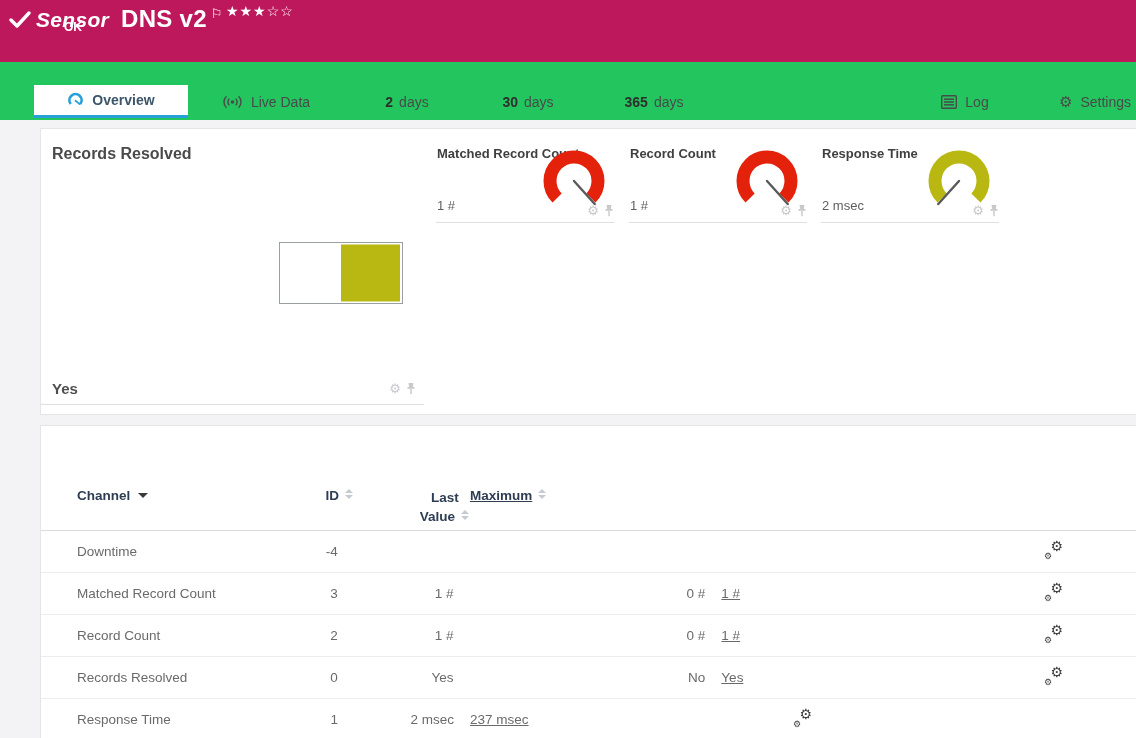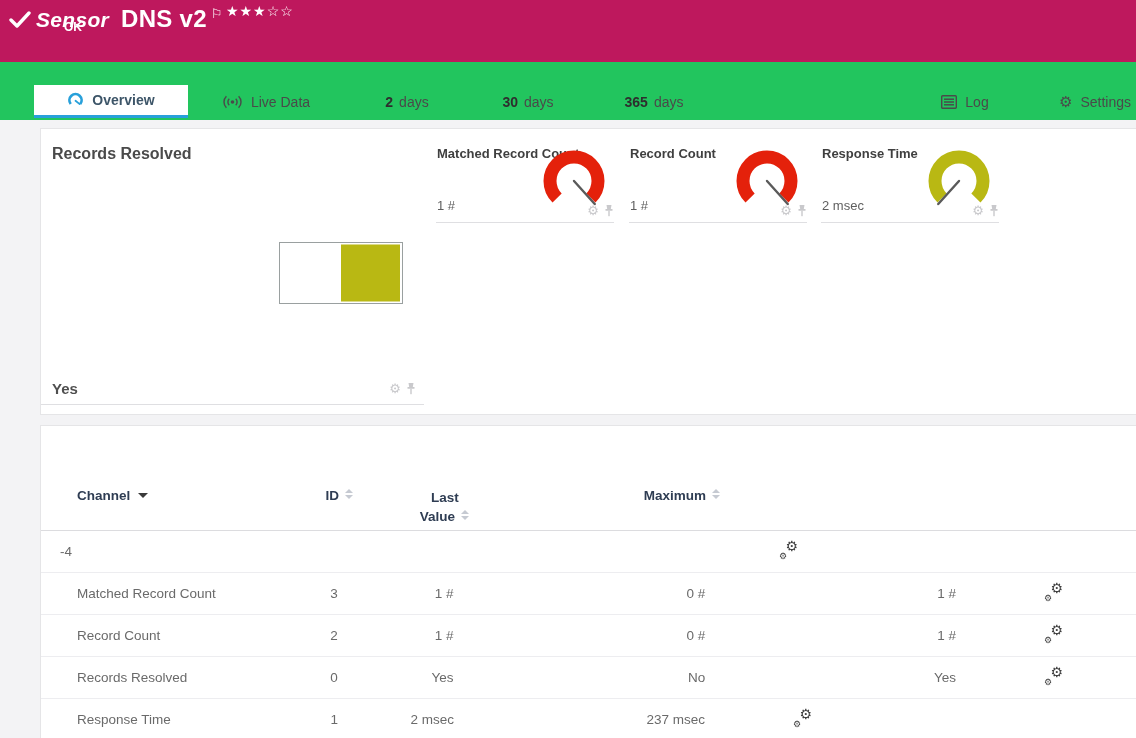--- a/index.html
+++ b/index.html
@@ -44,21 +44,21 @@
   
   .thead{display:flex;align-items:flex-start;box-sizing:border-box;height:105px;
          padding-top:62px;border-bottom:1px solid #dcdcdf;font-size:13.5px;font-weight:700;color:#2f3d53;}
   .trow{display:flex;align-items:center;height:41px;border-bottom:1px solid #ededf0;
         font-size:13.5px;color:#6a6a6a;}
   .c{box-sizing:border-box;}
   .c1{width:266px;padding-left:36px;text-align:left;}
   .c2{width:47px;text-align:right;}
   .c3{width:116px;text-align:right;}
   .c4{width:252px;text-align:right;}
-  .c5{width:251px;text-align:right;}
+  .c5{width:251px;text-decoration:underline;}
   .c6{width:168px;padding-left:72px;text-align:left;}
   .trow .c2,.trow .c3,.trow .c4,.trow .c5{padding-right:16px;}
   .lastv{display:inline-block;text-align:center;line-height:19px;}
   
   .sort{display:inline-block;width:9px;margin-left:6px;vertical-align:1px;}
   .sort i{display:block;width:0;height:0;border-left:4px solid transparent;border-right:4px solid transparent;}
   .sort .up{border-bottom:4px solid #c6cad2;margin-bottom:2px;}
   .sort .dn{border-top:4px solid #c6cad2;}
   .caret{display:inline-block;margin-left:8px;width:0;height:0;border-left:5px solid transparent;
          border-right:5px solid transparent;border-top:5px solid #3a3a3a;vertical-align:2px;}
@@ -217,20 +217,21 @@
       <span class="lastv"><span>Last</span><br>
       <span>Value</span><span class="sort"><i class="up"></i><i class="dn"></i></span></span>
     </span>
     <span class="c c5">
       <span>Maximum</span><span class="sort"><i class="up"></i><i class="dn"></i></span>
     </span>
     <span class="c c6"></span>
   </div>
 
   <div class="trow">
+    <span class="c c1">Downtime</span>
     <span class="c c2">-4</span>
     <span class="c c3"></span>
     <span class="c c4"></span>
     <span class="c c5"></span>
     <span class="c c6"><span class="rowgears"><span class="gbig">⚙</span><span class="gsmall">⚙</span></span></span>
   </div>
   <div class="trow">
     <span class="c c1">Matched Record Count</span>
     <span class="c c2">3</span>
     <span class="c c3">1 #</span>

